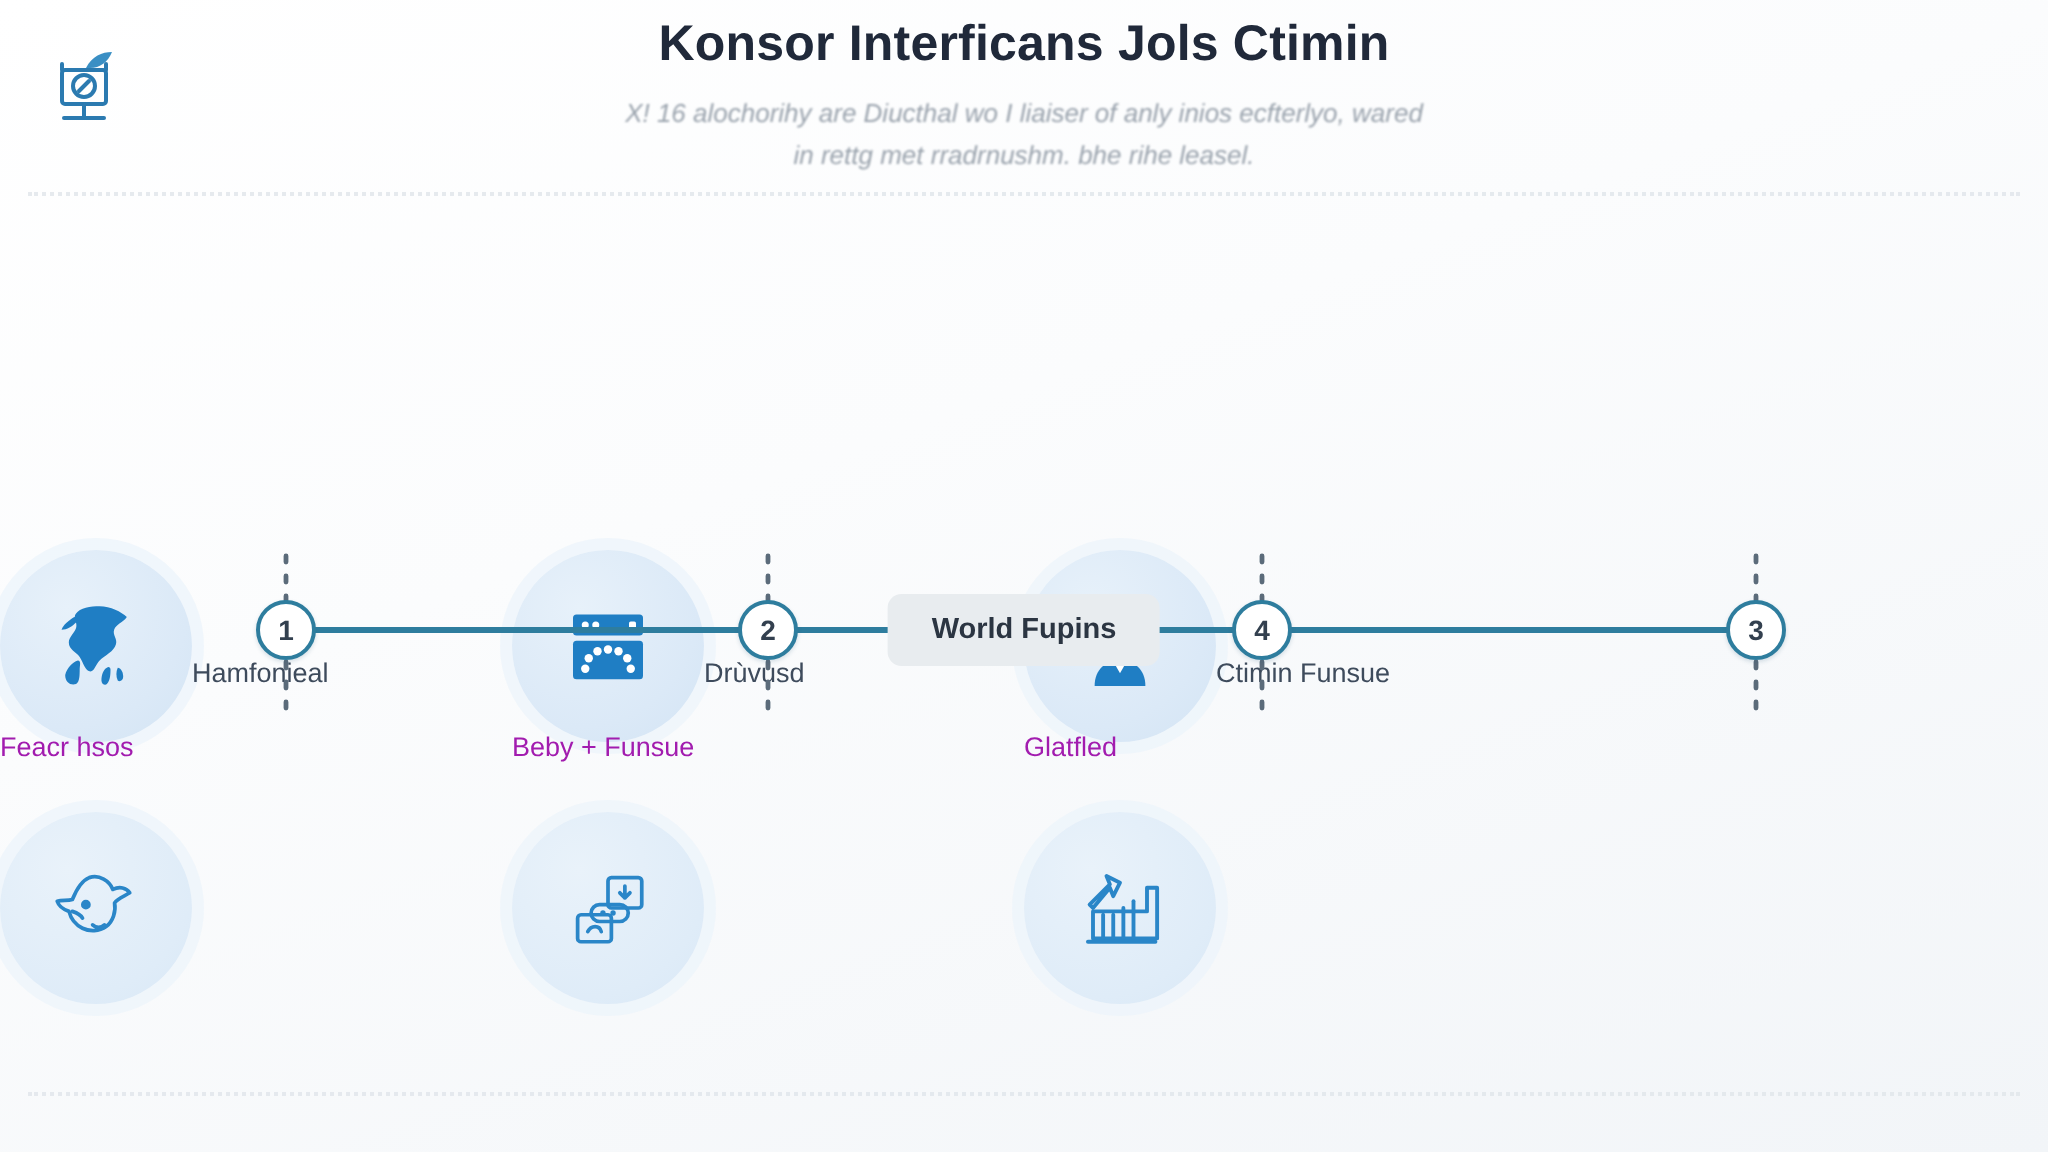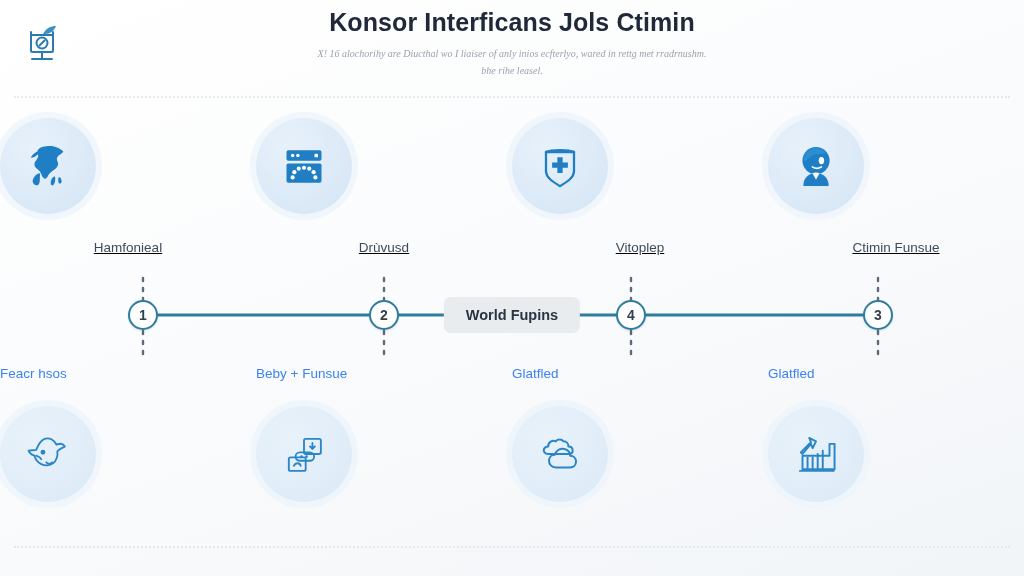--- a/index.html
+++ b/index.html
@@ -38,29 +38,28 @@
     text-align: center;
   }
   .header-title {
     font-size: 25px;
     font-weight: bold;
     color: #20293a;
     letter-spacing: 0.1px;
   }
   .header-subtitle {
     margin-top: 9px;
-    font-size: 10px;
+    font-size: 13px;
     line-height: 1.65;
     color: #9aa3ad;
     width: 400px;
     margin-left: auto;
     margin-right: auto;
     filter: blur(0.45px);
     font-style: italic;
-    font-family: Liberation Serif, serif;
   }
 
   
   .divider {
     position: absolute;
     left: 14px;
     width: 996px;
     height: 1px;
     border-top: 2px dotted #e2e7ec;
     opacity: 0.85;
@@ -74,22 +73,21 @@
     left: 0;
     top: 118px;
     width: 1024px;
     height: 410px;
     display: grid;
     grid-template-columns: repeat(4, 1fr);
   }
   .column {
     position: relative;
     display: flex;
-    flex-direction: column;
-    text-decoration: underline;
+    align-items: center;
   }
 
   
   .icon-circle {
     width: 96px;
     height: 96px;
     border-radius: 50%;
     background: radial-gradient(circle at 35% 30%, #e7f1fa 0%, #dbe9f7 65%, #d3e4f4 100%);
     box-shadow: 0 0 0 6px rgba(236,244,251,0.75);
     display: flex;
@@ -105,21 +103,21 @@
     font-size: 13.5px;
     color: #3e4b5c;
     text-align: center;
     white-space: nowrap;
   }
 
   .label-bottom {
     position: absolute;
     top: 248px;
     font-size: 13.5px;
-    color: #3b82f6;
+    color: #a21caf;
     text-align: center;
     white-space: nowrap;
   }
 
   .icon-circle-bottom {
     position: absolute;
     top: 288px;
   }
 
   
@@ -247,39 +245,20 @@
             <rect x="22" y="30" width="22" height="10" rx="5"></rect>
             <circle cx="29" cy="35" r="1.6" fill="#2a86c8" stroke="none"></circle>
             <circle cx="35" cy="35" r="1.6" fill="#2a86c8" stroke="none"></circle>
             <rect x="14" y="36" width="20" height="16" rx="2"></rect>
             <path d="M20 46 c2 -4 7 -4 8 0" stroke-linecap="round"></path>
           </g>
         </svg>
       </div>
     </div>
 
-    <div class="column">
-      <div class="icon-circle">
-        <svg viewBox="0 0 64 64" width="56" height="56">
-          <path d="M16 16 h32 v22 c0 8 -10 13 -16 17 c-6 -4 -16 -9 -16 -17 z" fill="none" stroke="#1f7ec4" stroke-width="2.6" stroke-linejoin="round"></path>
-          <path d="M16 16 c6 -3 26 -3 32 0" fill="none" stroke="#1f7ec4" stroke-width="2.6" stroke-linecap="round"></path>
-          <path d="M29 22 h6 v6 h6 v6 h-6 v6 h-6 v-6 h-6 v-6 h6 z" fill="#1f7ec4"></path>
-        </svg>
-      </div>
-      <div class="label-top">Vitoplep</div>
-      <div class="label-bottom">Glatfled</div>
-      <div class="icon-circle soft icon-circle-bottom">
-        <svg viewBox="0 0 64 64" width="54" height="54">
-          <g fill="none" stroke="#2a86c8" stroke-width="2.4" stroke-linejoin="round">
-            <path d="M18 32 c-4 0 -6 -3 -5 -6 c1 -2 3 -3 5 -3 c0 -5 5 -8 9 -6 c2 -3 7 -3 9 0 c4 0 6 3 6 6 c3 0 5 2 5 5 c0 3 -2 4 -5 4 z"></path>
-            <path d="M27 48 c-5 0 -8 -4 -8 -8 c0 -4 3 -7 7 -7 c1 -5 6 -8 11 -7 c4 1 7 4 7 8 c4 0 7 3 7 7 c0 4 -3 7 -7 7 z"></path>
-          </g>
-        </svg>
-      </div>
-    </div>
 
     <div class="column">
       <div class="icon-circle">
         <svg viewBox="0 0 64 64" width="58" height="58">
           <circle cx="32" cy="26" r="15" fill="#1f7ec4"></circle>
           <path d="M18 26 c0 -9 7 -14 14 -14 c5 0 9 2 11 6 c-5 1 -12 0 -16 3 c-3 2 -4 6 -9 5 z" fill="#2a8ed0"></path>
           <ellipse cx="38" cy="26" rx="3" ry="4" fill="#ffffff"></ellipse>
           <path d="M28 33 c3 2 7 2 10 0" stroke="#ffffff" stroke-width="1.8" fill="none" stroke-linecap="round"></path>
           <path d="M18 54 c0 -9 6 -14 14 -14 c8 0 14 5 14 14 z" fill="#1f7ec4"></path>
           <path d="M28 40 l4 7 l4 -7 c-2 -1 -6 -1 -8 0 z" fill="#ffffff"></path>

